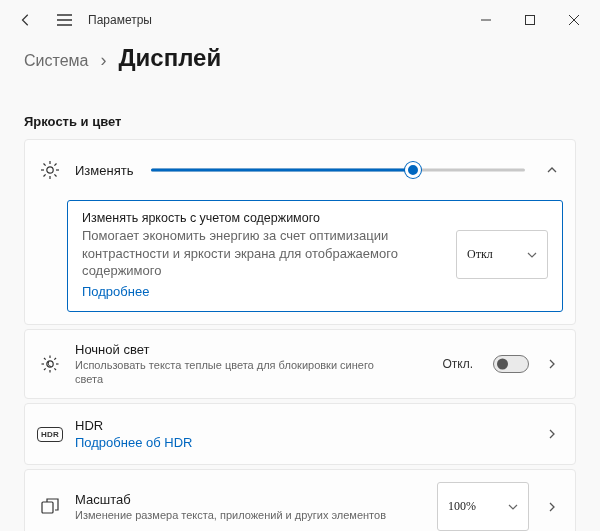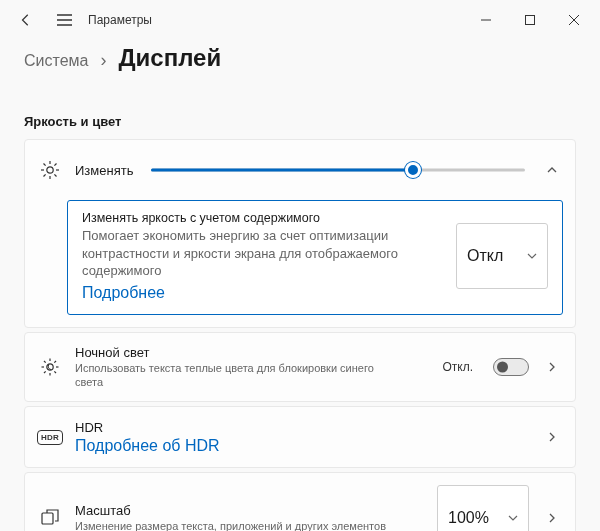--- a/index.html
+++ b/index.html
@@ -89,26 +89,26 @@
     margin: 0 12px 12px 42px;
     background: #fff;
     border: 1.5px solid #0067c0;
     border-radius: 3px;
     padding: 10px 14px 12px 14px;
     display: flex; gap: 14px; align-items: center;
   }
   .sub-text { flex: 1; }
   .sub-title { font-size: 12.5px; color: #1a1a1a; margin-bottom: 2px; }
   .sub-desc { font-size: 13px; color: #666; line-height: 1.35; max-width: 330px; }
-  .link { color: #0067c0; font-size: 16px; cursor: pointer; margin-top: 4px; display: inline-block; }
+  .link { color: #0067c0; font-size: 13px; cursor: pointer; margin-top: 4px; display: inline-block; }
   .dropdown {
     border: 1px solid #cfcfcf; border-radius: 3px;
-    padding: 23px 10px; min-width: 92px;
+    padding: 16px 10px; min-width: 92px;
     display: flex; align-items: center; justify-content: space-between;
-    font-size: 16px; background: #fff; cursor: pointer;
+    font-size: 12px; background: #fff; cursor: pointer; font-family: Liberation Serif, serif;
   }
   .dropdown .dd-chev { color: #666; margin-left: 10px; }
   .toggle-off-label { font-size: 12px; color: #333; margin-right: 6px; margin-left: 36px; }
   .toggle {
     width: 36px; height: 18px; border-radius: 10px;
     border: 1px solid #777; background: #eaeaea;
     position: relative; cursor: pointer;
   }
   .toggle-knob {
     position: absolute; top: 50%; left: 3px; transform: translateY(-50%);

